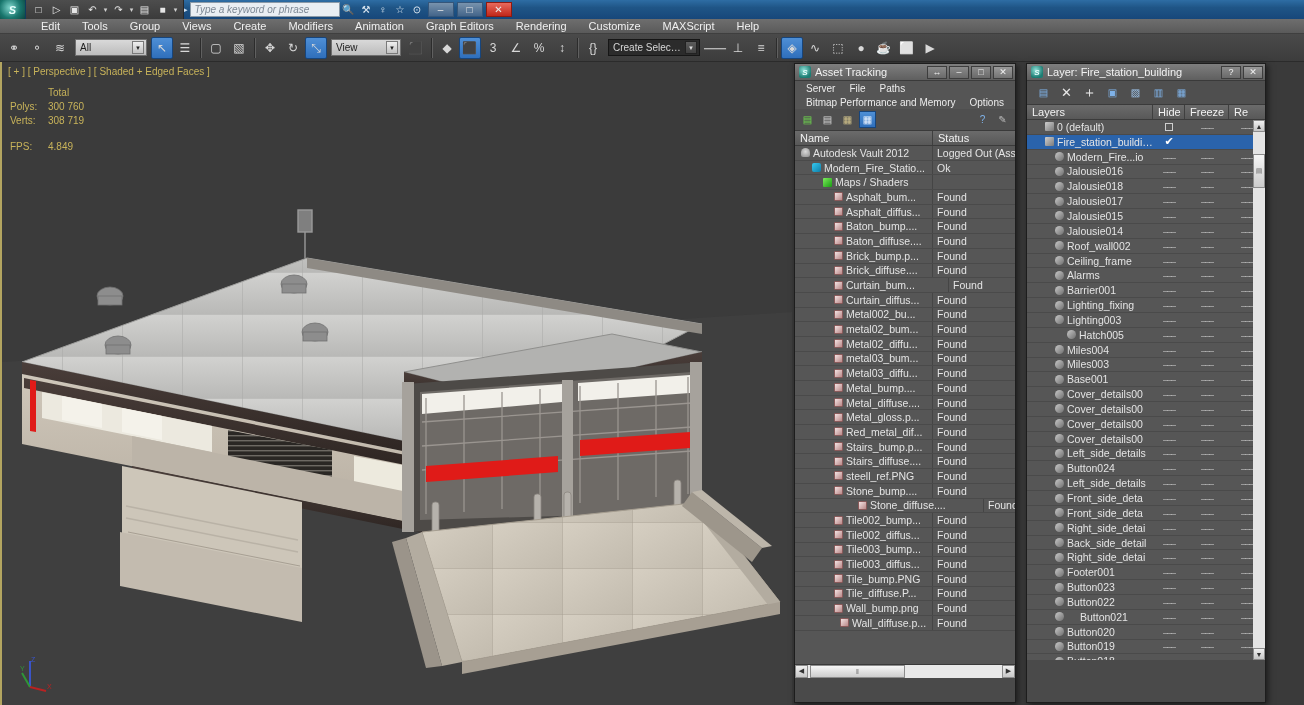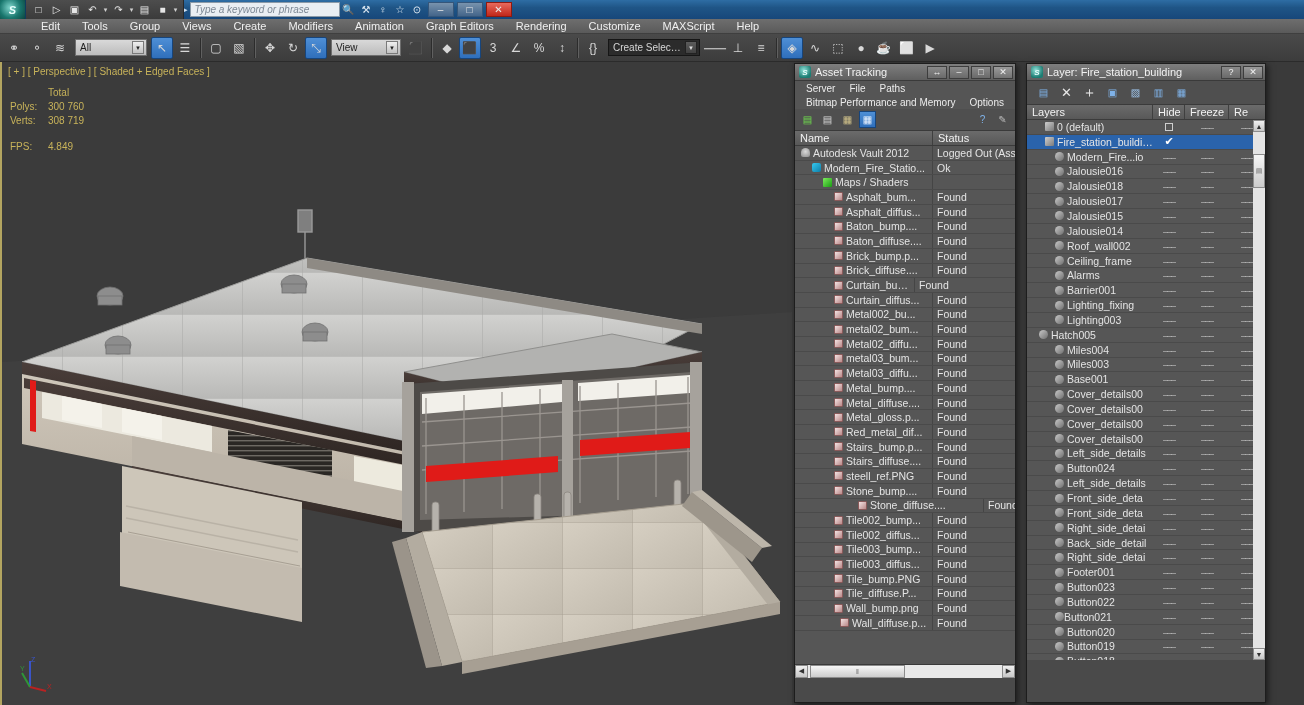--- a/index.html
+++ b/index.html
@@ -534,21 +534,21 @@
           <div class="c-stat" style="flex: 1 1 0%;">Found</div>
         </div>
         <div class="grow">
           <div class="c-name" style="width: 138px; padding-left: 39px;">
             <span class="mini-ico ic-bmp"></span>
             <span style="overflow: hidden; text-overflow: ellipsis;">Brick_diffuse....</span>
           </div>
           <div class="c-stat" style="flex: 1 1 0%;">Found</div>
         </div>
         <div class="grow">
-          <div class="c-name" style="width: 120px; padding-left: 39px;">
+          <div class="c-name" style="width: 154px; padding-left: 39px;">
             <span class="mini-ico ic-bmp"></span>
             <span style="overflow: hidden; text-overflow: ellipsis;">Curtain_bum...</span>
           </div>
           <div class="c-stat" style="flex: 1 1 0%;">Found</div>
         </div>
         <div class="grow">
           <div class="c-name" style="width: 138px; padding-left: 39px;">
             <span class="mini-ico ic-bmp"></span>
             <span style="overflow: hidden; text-overflow: ellipsis;">Curtain_diffus...</span>
           </div>
@@ -870,21 +870,21 @@
         <div class="grow" style="height: 14.85px;">
           <div style="width: 126px; display: flex; align-items: center; gap: 3px; overflow: hidden; white-space: nowrap; padding-left: 28px;">
             <span class="mini-ico ic-obj"></span>
             <span style="overflow: hidden; text-overflow: ellipsis;">Lighting003</span>
           </div>
           <div style="width: 32px; text-align: center;"><span class="dash">–––</span></div>
           <div style="width: 44px; text-align: center;"><span class="dash">–––</span></div>
           <div style="flex: 1 1 0%; text-align: center;"><span class="dash">–––</span></div>
         </div>
         <div class="grow" style="height: 14.85px;">
-          <div style="width: 126px; display: flex; align-items: center; gap: 3px; overflow: hidden; white-space: nowrap; padding-left: 12px;">
+          <div style="width: 126px; display: flex; align-items: center; gap: 3px; overflow: hidden; white-space: nowrap; padding-left: 40px;">
             <span class="mini-ico ic-obj"></span>
             <span style="overflow: hidden; text-overflow: ellipsis;">Hatch005</span>
           </div>
           <div style="width: 32px; text-align: center;"><span class="dash">–––</span></div>
           <div style="width: 44px; text-align: center;"><span class="dash">–––</span></div>
           <div style="flex: 1 1 0%; text-align: center;"><span class="dash">–––</span></div>
         </div>
         <div class="grow" style="height: 14.85px;">
           <div style="width: 126px; display: flex; align-items: center; gap: 3px; overflow: hidden; white-space: nowrap; padding-left: 28px;">
             <span class="mini-ico ic-obj"></span>
@@ -1041,21 +1041,21 @@
         <div class="grow" style="height: 14.85px;">
           <div style="width: 126px; display: flex; align-items: center; gap: 3px; overflow: hidden; white-space: nowrap; padding-left: 28px; text-align: right;">
             <span class="mini-ico ic-obj"></span>
             <span style="overflow: hidden; text-overflow: ellipsis;">Button022</span>
           </div>
           <div style="width: 32px; text-align: center;"><span class="dash">–––</span></div>
           <div style="width: 44px; text-align: center;"><span class="dash">–––</span></div>
           <div style="flex: 1 1 0%; text-align: center;"><span class="dash">–––</span></div>
         </div>
         <div class="grow" style="height: 14.85px;">
-          <div style="width: 126px; display: flex; align-items: center; gap: 0; overflow: hidden; white-space: nowrap; padding-left: 28px;">
+          <div style="width: 126px; display: flex; align-items: center; gap: 16px; overflow: hidden; white-space: nowrap; padding-left: 28px;">
             <span class="mini-ico ic-obj"></span>
             <span style="overflow: hidden; text-overflow: ellipsis;">Button021</span>
           </div>
           <div style="width: 32px; text-align: center;"><span class="dash">–––</span></div>
           <div style="width: 44px; text-align: center;"><span class="dash">–––</span></div>
           <div style="flex: 1 1 0%; text-align: center;"><span class="dash">–––</span></div>
         </div>
         <div class="grow" style="height: 14.85px;">
           <div style="width: 126px; display: flex; align-items: center; gap: 3px; overflow: hidden; white-space: nowrap; padding-left: 28px;">
             <span class="mini-ico ic-obj"></span>

